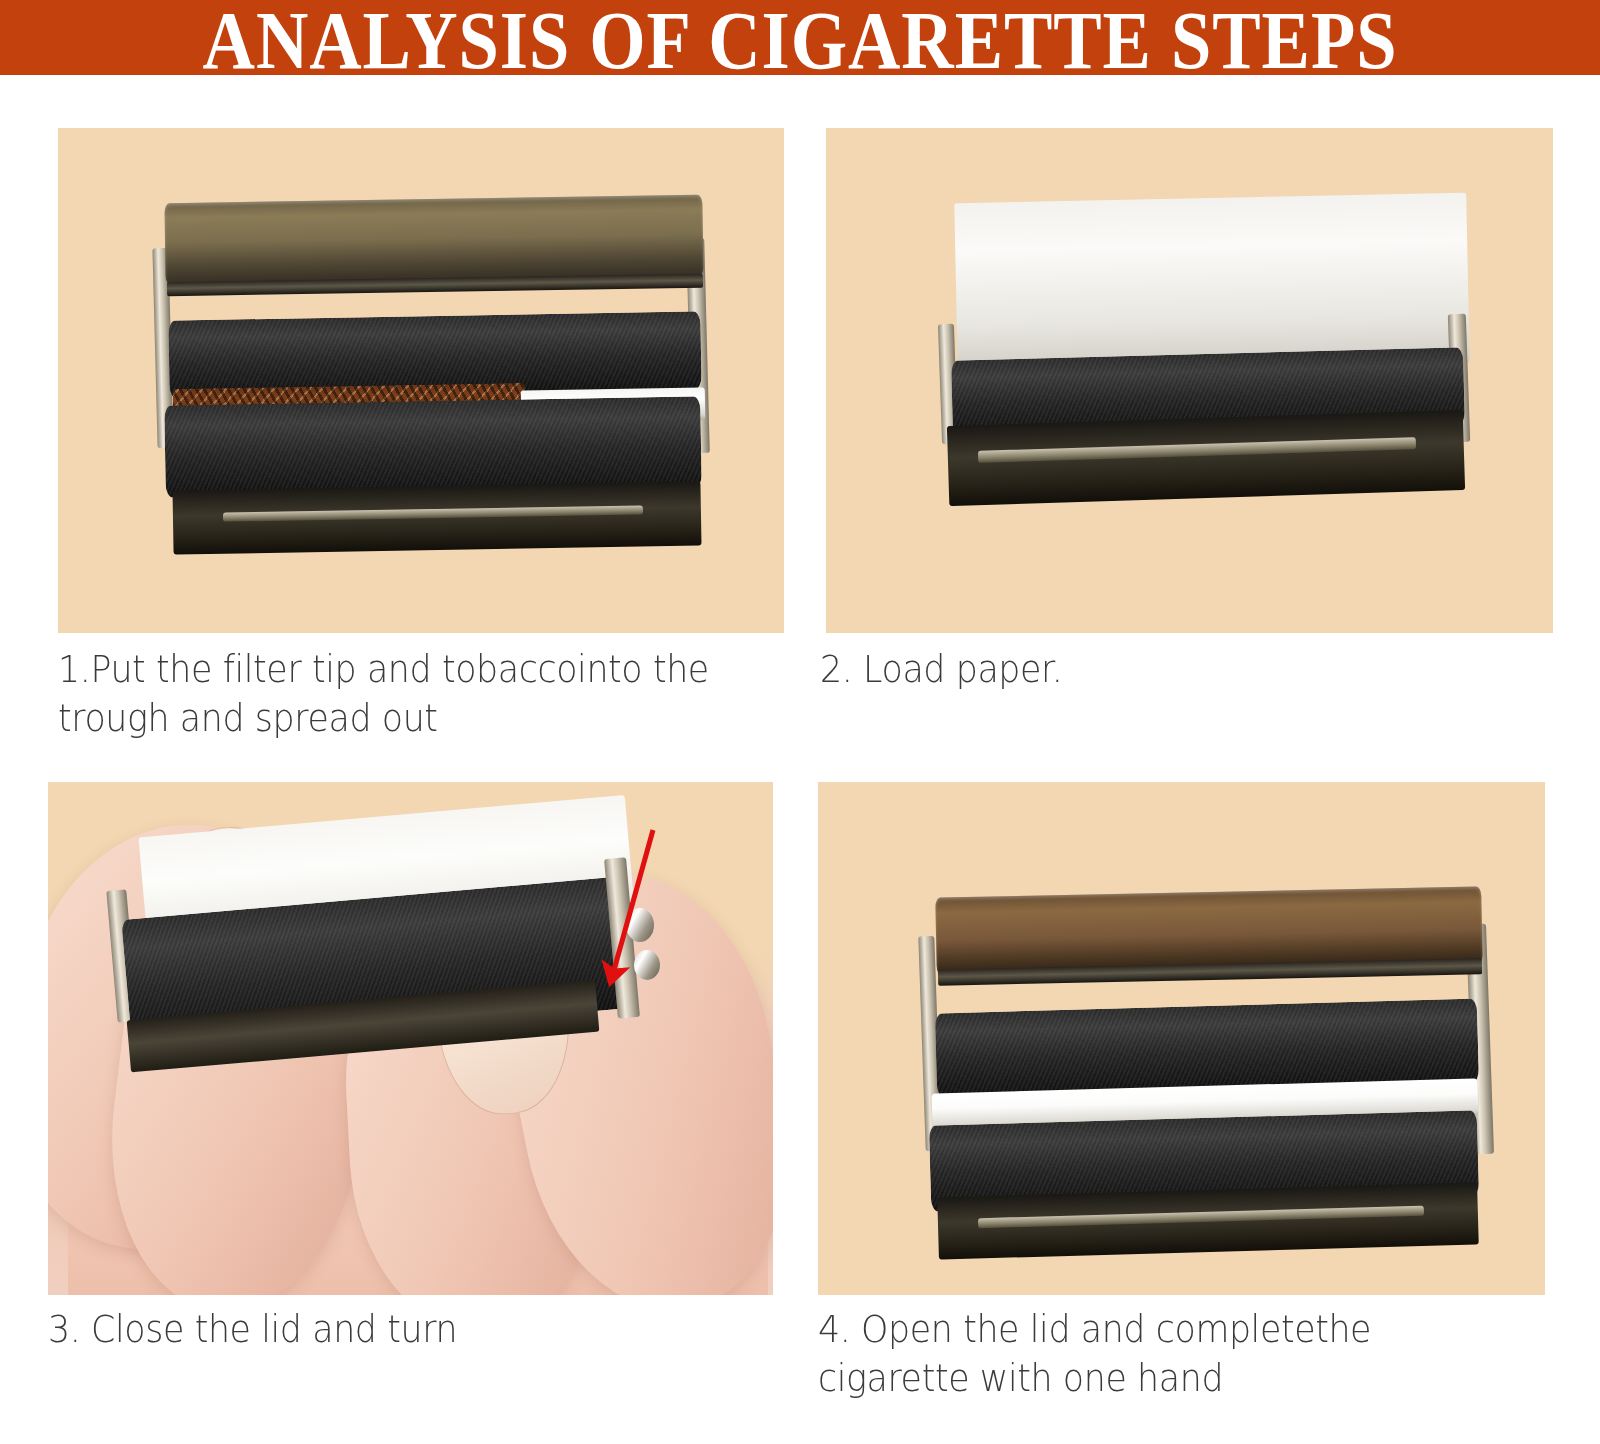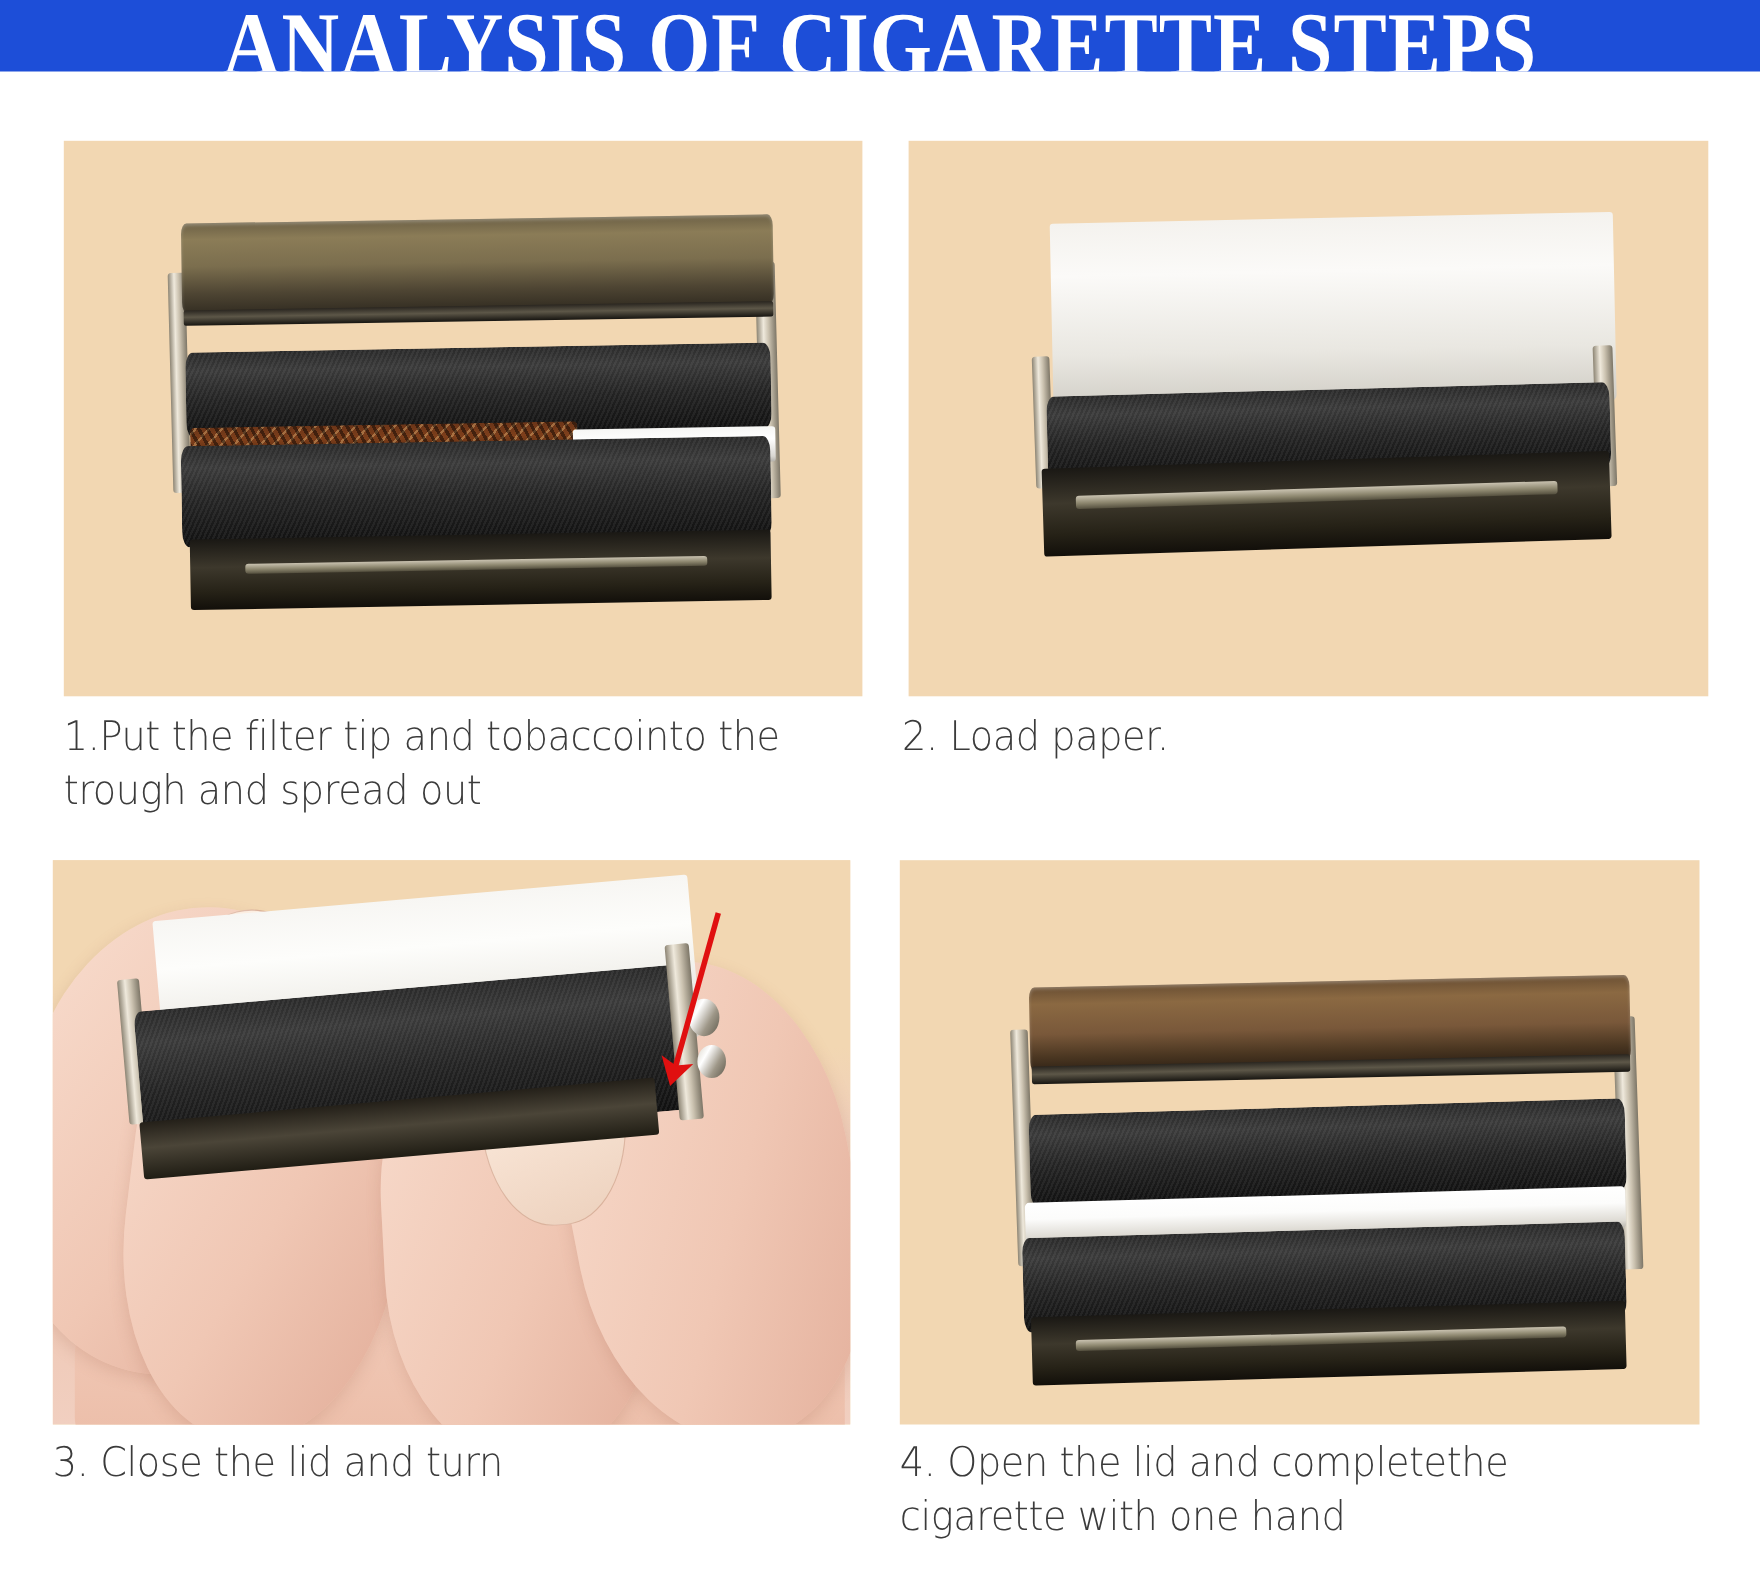--- a/index.html
+++ b/index.html
@@ -14,22 +14,22 @@
     position: relative;
     overflow: hidden;
   }
 
   
   .title-bar {
     position: absolute;
     left: 0;
     top: 0;
     width: 1600px;
-    height: 65px;
-    background: #1d4ed8;
+    height: 75px;
+    background: #c2410c;
     overflow: hidden;
   }
   .title-text {
     position: absolute;
     left: 0;
     top: 0;
     width: 1600px;
     height: 86px;
     line-height: 82px;
     text-align: center;

